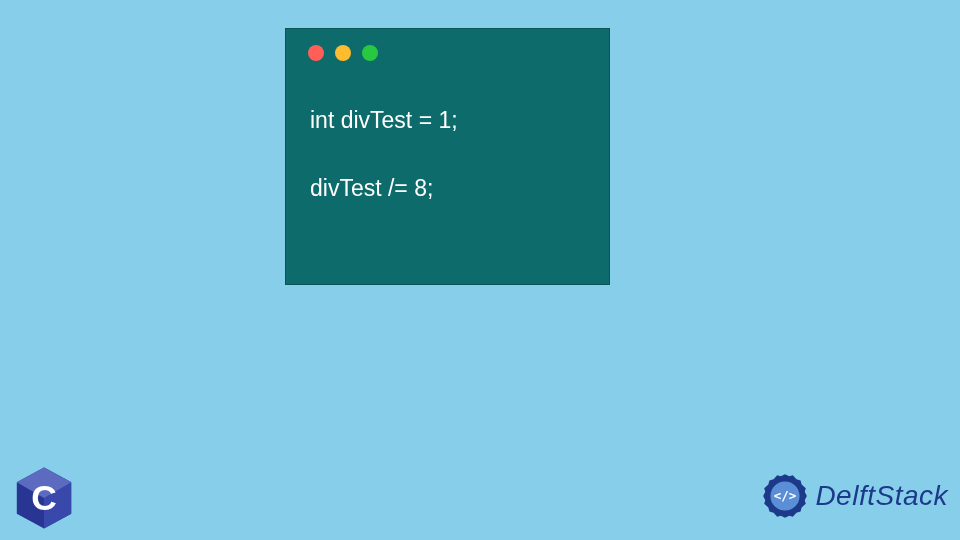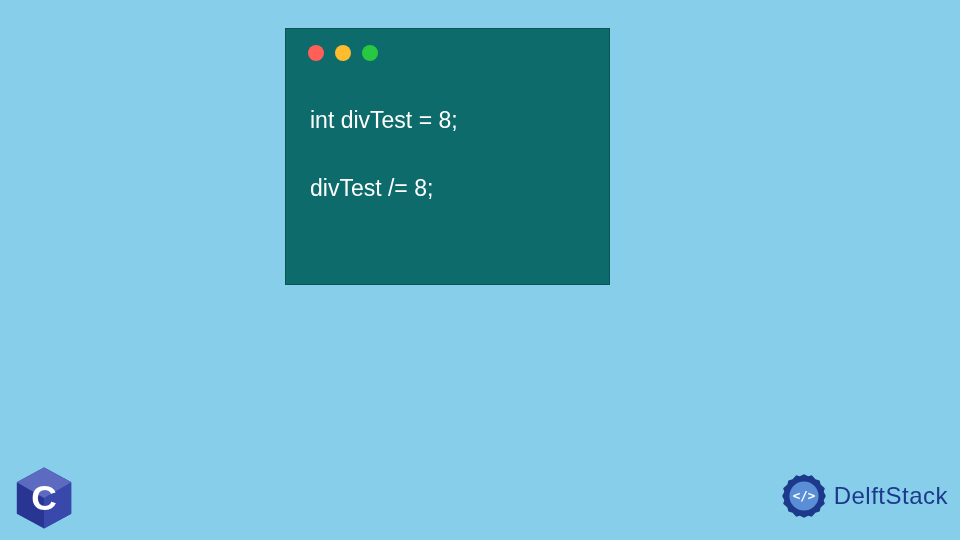--- a/index.html
+++ b/index.html
@@ -61,41 +61,42 @@
     }
     .delftstack-logo {
       position: absolute;
       right: 12px;
       bottom: 18px;
       display: flex;
       align-items: center;
       gap: 4px;
     }
     .delftstack-text {
-      font-size: 24px;
+      font-size: 28px;
+      font-style: italic;
       font-weight: 500;
       color: #1d3a8a;
       letter-spacing: 0.5px;
     }
     .delftstack-icon {
       width: 52px;
       height: 52px;
     }
   </style>
 </head>
 <body>
 
 <div class="code-window">
   <div class="traffic-lights">
     <div class="traffic-light tl-red"></div>
     <div class="traffic-light tl-yellow"></div>
     <div class="traffic-light tl-green"></div>
   </div>
   <div class="code-content">
-    <div class="code-line">int divTest = 8;</div>
+    <div class="code-line">int divTest = 1;</div>
     <div class="code-line">divTest /= 8;</div>
   </div>
 </div>
 
 <div class="c-logo">
   <svg viewBox="0 0 100 100">
     <polygon points="50,5 90,27 90,73 50,95 10,73 10,27" fill="#283593" stroke="none"></polygon>
     <polygon points="50,5 90,27 90,73 50,95 50,50" fill="#3949ab" stroke="none"></polygon>
     <polygon points="50,5 90,27 50,50 10,27" fill="#5c6bc0" stroke="none"></polygon>
     <text x="50" y="68" font-size="52" font-weight="bold" fill="#ffffff" text-anchor="middle" font-family="Arial">C</text>

